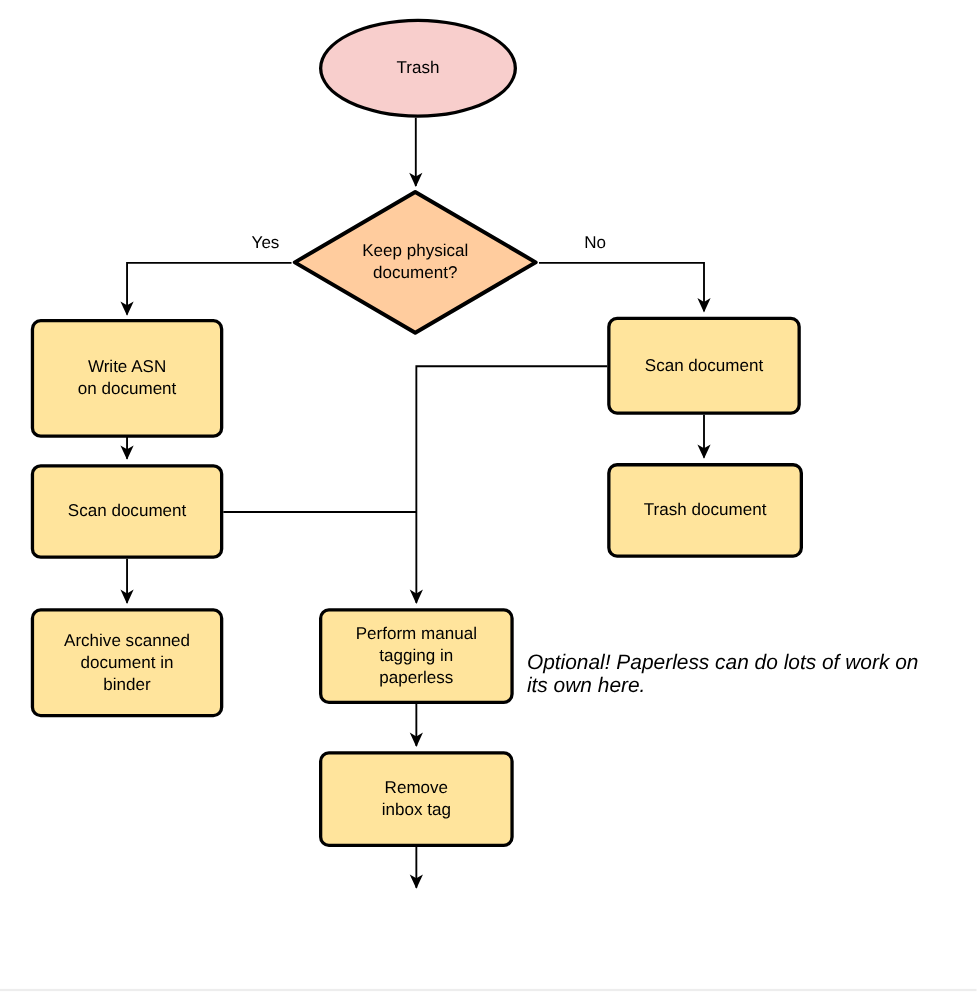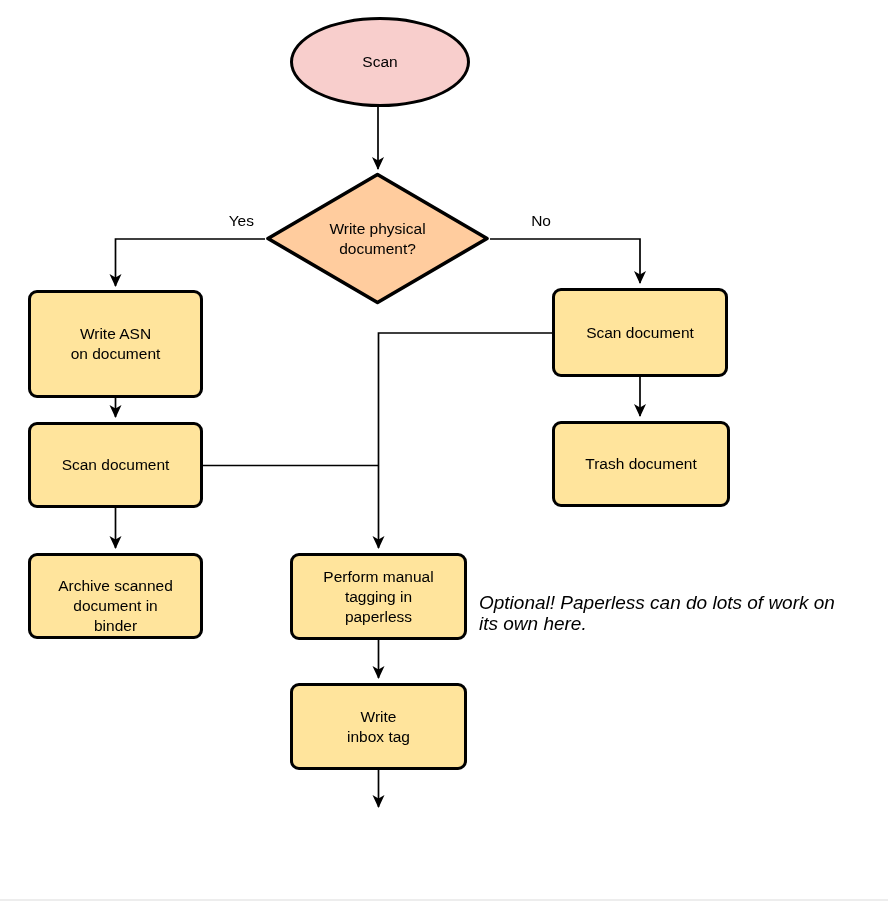--- a/index.html
+++ b/index.html
@@ -73,62 +73,62 @@
     <path d="M115.5,508 L115.5,548" fill="none" stroke="#000" stroke-width="1.7" marker-end="url(#arrow)"></path>
     <path d="M490,239 L640,239 L640,283" fill="none" stroke="#000" stroke-width="1.7" marker-end="url(#arrow)"></path>
     <path d="M640,377 L640,416" fill="none" stroke="#000" stroke-width="1.7" marker-end="url(#arrow)"></path>
     <path d="M552,333 L378.5,333 L378.5,548" fill="none" stroke="#000" stroke-width="1.7" marker-end="url(#arrow)"></path>
     <path d="M203,465.5 L378.5,465.5" fill="none" stroke="#000" stroke-width="1.7"></path>
     <path d="M378.5,640 L378.5,678" fill="none" stroke="#000" stroke-width="1.7" marker-end="url(#arrow)"></path>
     <path d="M378.5,770 L378.5,807" fill="none" stroke="#000" stroke-width="1.7" marker-end="url(#arrow)"></path>
   </svg>
 
   <div class="node terminal" style="left:290px;top:17px;width:180px;height:90px;">
-    <span class="lbl">Scan</span>
+    <span class="lbl">Trash</span>
   </div>
 
   <div class="node diamond" style="left:265px;top:172px;width:225px;height:133px;">
     <svg width="225" height="133" viewBox="0 0 225 133">
       <polygon points="112.5,2.5 222,66.5 112.5,130.5 3,66.5" style="fill:var(--decision-fill);stroke:var(--stroke);stroke-width:3.6;stroke-linejoin:round;"></polygon>
     </svg>
-    <span class="lbl">Write physical
+    <span class="lbl">Keep physical
 document?</span>
   </div>
 
   <div class="node process" style="left:28px;top:290px;width:175px;height:108px;">
     <span class="lbl">Write ASN
 on document</span>
   </div>
 
   <div class="node process" style="left:28px;top:422px;width:175px;height:86px;">
     <span class="lbl">Scan document</span>
   </div>
 
-  <div class="node process" style="left:28px;top:553px;width:175px;height:86px;align-items:flex-end;">
+  <div class="node process" style="left:28px;top:553px;width:175px;height:99px;">
     <span class="lbl">Archive scanned
 document in
 binder</span>
   </div>
 
   <div class="node process" style="left:552px;top:288px;width:176px;height:89px;">
     <span class="lbl">Scan document</span>
   </div>
 
   <div class="node process" style="left:552px;top:421px;width:178px;height:86px;">
     <span class="lbl">Trash document</span>
   </div>
 
   <div class="node process" style="left:290px;top:553px;width:177px;height:87px;">
     <span class="lbl">Perform manual
 tagging in
 paperless</span>
   </div>
 
   <div class="node process" style="left:290px;top:683px;width:177px;height:87px;">
-    <span class="lbl">Write
+    <span class="lbl">Remove
 inbox tag</span>
   </div>
 
 
   <div class="edge-label" style="left:194px;top:212px;width:60px;">Yes</div>
   <div class="edge-label" style="left:491px;top:212px;width:60px;">No</div>
 
   <div class="annotation" style="left:479px;top:592px;width:402px;">Optional! Paperless can do lots of work on
 its own here.</div>
 

